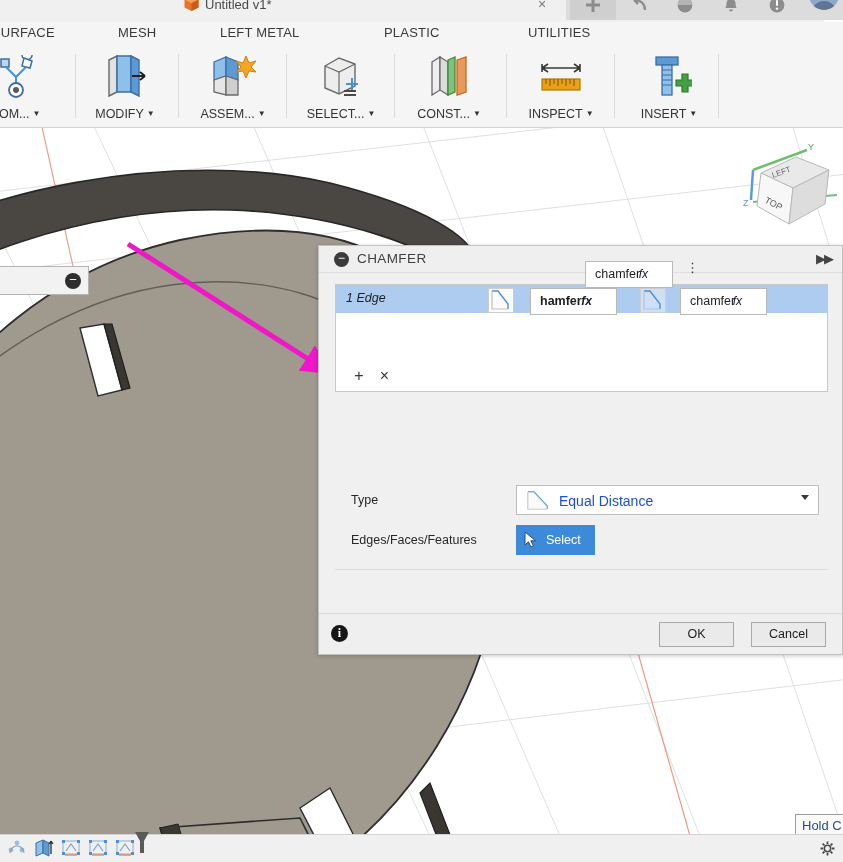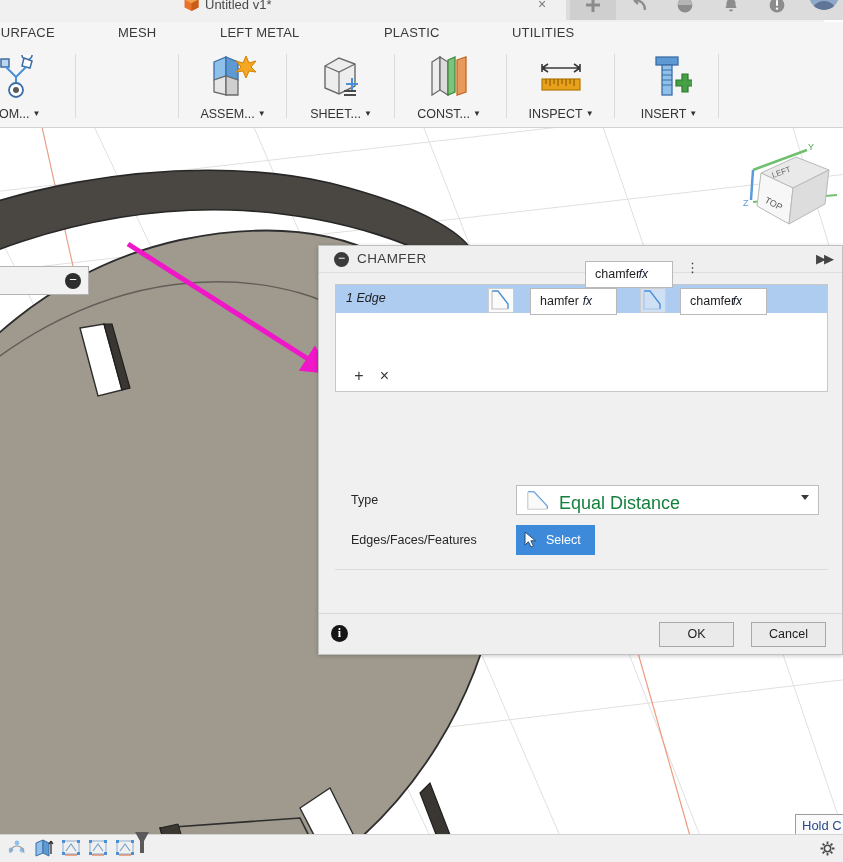--- a/index.html
+++ b/index.html
@@ -77,21 +77,21 @@
   
   .ghost { position:absolute; background:#fff; border:1px solid #b9b9b9; height:27px; }
   .ghost .gv { position:absolute; left:9px; top:5px; font-size:12.5px; color:#1e1e1e; }
   .ghost .gfx { position:absolute; right:24px; top:5px; font-size:12px; color:#0f172a; font-style:italic; }
   .ghost-icon { position:absolute; width:26px; height:25px; background:#fbfbfb; border:1px solid #cdcdcd; }
   .kebab { position:absolute; left:686px; top:264px; width:6px; color:#3a3a3a; font-size:13px; line-height:7px; text-align:center; }
 
   .frow { position:absolute; left:16px; width:100%; height:34px;margin-top:44px; }
   .frow .flabel { position:absolute; left:16px; top:8px; font-size:12.5px; color:#262626; }
   .fctl { position:absolute; left:181px; top:0; width:303px; height:30px; background:#fff; border:1px solid #bdbdbd; }
-  .fctl .fval { position:absolute; left:42px; top:7px; font-size:18px; color:#15803d;text-align:right; }
+  .fctl .fval { position:absolute; left:42px; top:7px; font-size:14px; color:#1d4ed8;text-align:right; }
   .fctl .fcaret { position:absolute; right:9px; top:9px; width:0;height:0;border-left:4.5px solid transparent;border-right:4.5px solid transparent;border-top:5px solid #3a3a3a; }
   .fctl .ficon { position:absolute; left:6px; top:3px; width:30px; height:23px; }
 
   .selbtn { position:absolute; left:181px; top:0; height:30px; padding:0 14px 0 30px;
             background:#3d8ada; color:#fff; font-size:12.5px; line-height:30px; }
   .selbtn .cur { position:absolute; left:8px; top:6px; width:14px; height:17px; }
 
   .chk { position:absolute; left:181px; top:3px; width:19px; height:19px; background:#eeeeee;
          border:1px solid #8b8b8b; }
   .chk svg { position:absolute; left:2px; top:1px; }
@@ -245,21 +245,21 @@
       </div>
       <div class="avatar"></div>
     </div>
   </div>
 
   <div class="tabrow">
     <div class="tab" style="left:-8px">SURFACE</div>
     <div class="tab" style="left:118px">MESH</div>
     <div class="tab" style="left:220px">LEFT METAL</div>
     <div class="tab" style="left:384px">PLASTIC</div>
-    <div class="tab" style="left:512px">UTILITIES</div>
+    <div class="tab" style="left:528px">UTILITIES</div>
   </div>
 
   <div class="ribbon">
 
     <div class="rbtn" style="left:-33px">
       <div class="ricon">
         <svg width="46" height="44" viewBox="0 0 46 44">
           <path d="M8,4 L16,4 L16,12 L8,12 Z" fill="#bcd6f0" stroke="#3b6ea5" stroke-width="1.5"></path>
           <path d="M34,5 a5,5 0 1 1 0.01,0 Z" fill="#ffffff" stroke="#3b6ea5" stroke-width="1.5"></path>
           <path d="M31,3 L39,6 L37,13 L29,11 Z" fill="#ffffff" stroke="#3b6ea5" stroke-width="1.5"></path>
@@ -268,20 +268,33 @@
           <circle cx="23" cy="35" r="7" fill="#ffffff" stroke="#3b6ea5" stroke-width="1.8"></circle>
           <circle cx="23" cy="35" r="3" fill="#5a5a5a"></circle>
         </svg>
       </div>
       <div class="rlabel">
         <span>TOM...</span><span class="caret">▼</span>
       </div>
     </div>
     <div class="rsep" style="left:75px"></div>
 
+    <div class="rbtn" style="left:76px">
+      <div class="ricon">
+        <svg width="48" height="46" viewBox="0 0 48 46">
+          <path d="M8,6 L16,2 L16,38 L8,42 Z" fill="#e2e2e2" stroke="#6a6a6a" stroke-width="1.4"></path>
+          <path d="M16,2 L30,2 L30,38 L16,38 Z" fill="#8fc0ea" stroke="#3b6ea5" stroke-width="1.4"></path>
+          <path d="M30,2 L38,6 L38,42 L30,38 Z" fill="#5d9ad4" stroke="#3b6ea5" stroke-width="1.4"></path>
+          <path d="M31,22 L44,22 M44,22 L39,18 M44,22 L39,26" stroke="#1f1f1f" stroke-width="2" fill="none"></path>
+        </svg>
+      </div>
+      <div class="rlabel">
+        <span>MODIFY</span><span class="caret">▼</span>
+      </div>
+    </div>
     <div class="rsep" style="left:178px"></div>
 
     <div class="rbtn" style="left:184px">
       <div class="ricon">
         <svg width="50" height="46" viewBox="0 0 50 46">
           <path d="M6,8 L18,3 L18,22 L6,26 Z" fill="#8fc0ea" stroke="#3b6ea5" stroke-width="1.3"></path>
           <path d="M18,3 L30,8 L30,26 L18,22 Z" fill="#5d9ad4" stroke="#3b6ea5" stroke-width="1.3"></path>
           <path d="M6,26 L18,22 L18,41 L6,38 Z" fill="#e6e6e6" stroke="#6a6a6a" stroke-width="1.3"></path>
           <path d="M18,22 L30,26 L30,41 L18,41 Z" fill="#cfcfcf" stroke="#6a6a6a" stroke-width="1.3"></path>
           <path d="M38,2 L41,9 L48,7 L43,13 L48,18 L41,17 L38,24 L35,17 L28,18 L33,13 L28,7 L35,9 Z" fill="#f5a623" stroke="#d38100" stroke-width="1"></path>
@@ -297,21 +310,21 @@
       <div class="ricon">
         <svg width="48" height="46" viewBox="0 0 48 46">
           <path d="M8,12 L22,4 L38,10 L38,32 L22,40 L8,34 Z" fill="#ededed" stroke="#6a6a6a" stroke-width="1.4"></path>
           <path d="M8,12 L22,18 L38,10" fill="none" stroke="#6a6a6a" stroke-width="1.2"></path>
           <path d="M22,18 L22,40" fill="none" stroke="#6a6a6a" stroke-width="1.2"></path>
           <path d="M29,30 h12 M35,24 v12" stroke="#4a90d9" stroke-width="2"></path>
           <path d="M27,37 h12 M27,41 h12" stroke="#4a4a4a" stroke-width="1.8"></path>
         </svg>
       </div>
       <div class="rlabel">
-        <span>SHEET...</span><span class="caret">▼</span>
+        <span>SELECT...</span><span class="caret">▼</span>
       </div>
     </div>
     <div class="rsep" style="left:394px"></div>
 
     <div class="rbtn" style="left:400px">
       <div class="ricon">
         <svg width="50" height="46" viewBox="0 0 50 46">
           <path d="M8,8 L16,3 L16,36 L8,41 Z" fill="#ededed" stroke="#6a6a6a" stroke-width="1.3"></path>
           <path d="M16,3 L24,8 L24,41 L16,36 Z" fill="#dcdcdc" stroke="#6a6a6a" stroke-width="1.3"></path>
           <path d="M24,6 L31,3 L31,38 L24,41 Z" fill="#7ec27e" stroke="#3c8a3c" stroke-width="1.3"></path>
@@ -415,21 +428,21 @@
     <span class="gfx">fx</span>
   </div>
   <div class="kebab">⋮</div>
 
   <div class="ghost-icon" style="left:488px; top:288px;">
     <svg width="24" height="23" viewBox="0 0 24 23">
         <path d="M3,2 h6 L19,15 v5" fill="none" stroke="#4a90d9" stroke-width="1.4"></path>
         <path d="M3,2 v18 h16" fill="none" stroke="#c2c2c2" stroke-width="1.2"></path>
       </svg>
   </div>
-  <div class="ghost" style="left:530px; top:288px; width:87px;">
+  <div class="ghost" style="left:530px; top:288px; width:87px;font-weight:bold;">
     <span class="gv">hamfer</span>
     <span class="gfx">fx</span>
   </div>
 
   <div class="ghost-icon" style="left:640px; top:288px; background:#cfe0f5;">
     <svg width="24" height="23" viewBox="0 0 24 23">
         <path d="M3,2 h6 L19,15 v5" fill="none" stroke="#4a90d9" stroke-width="1.4"></path>
         <path d="M3,2 v18 h16" fill="none" stroke="#a8c4e4" stroke-width="1.2"></path>
       </svg>
   </div>

